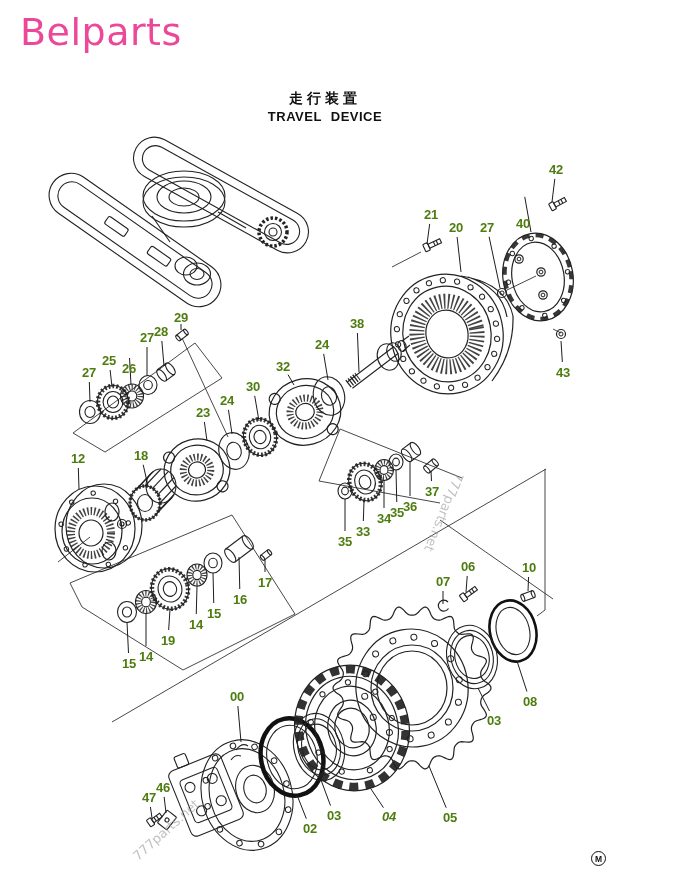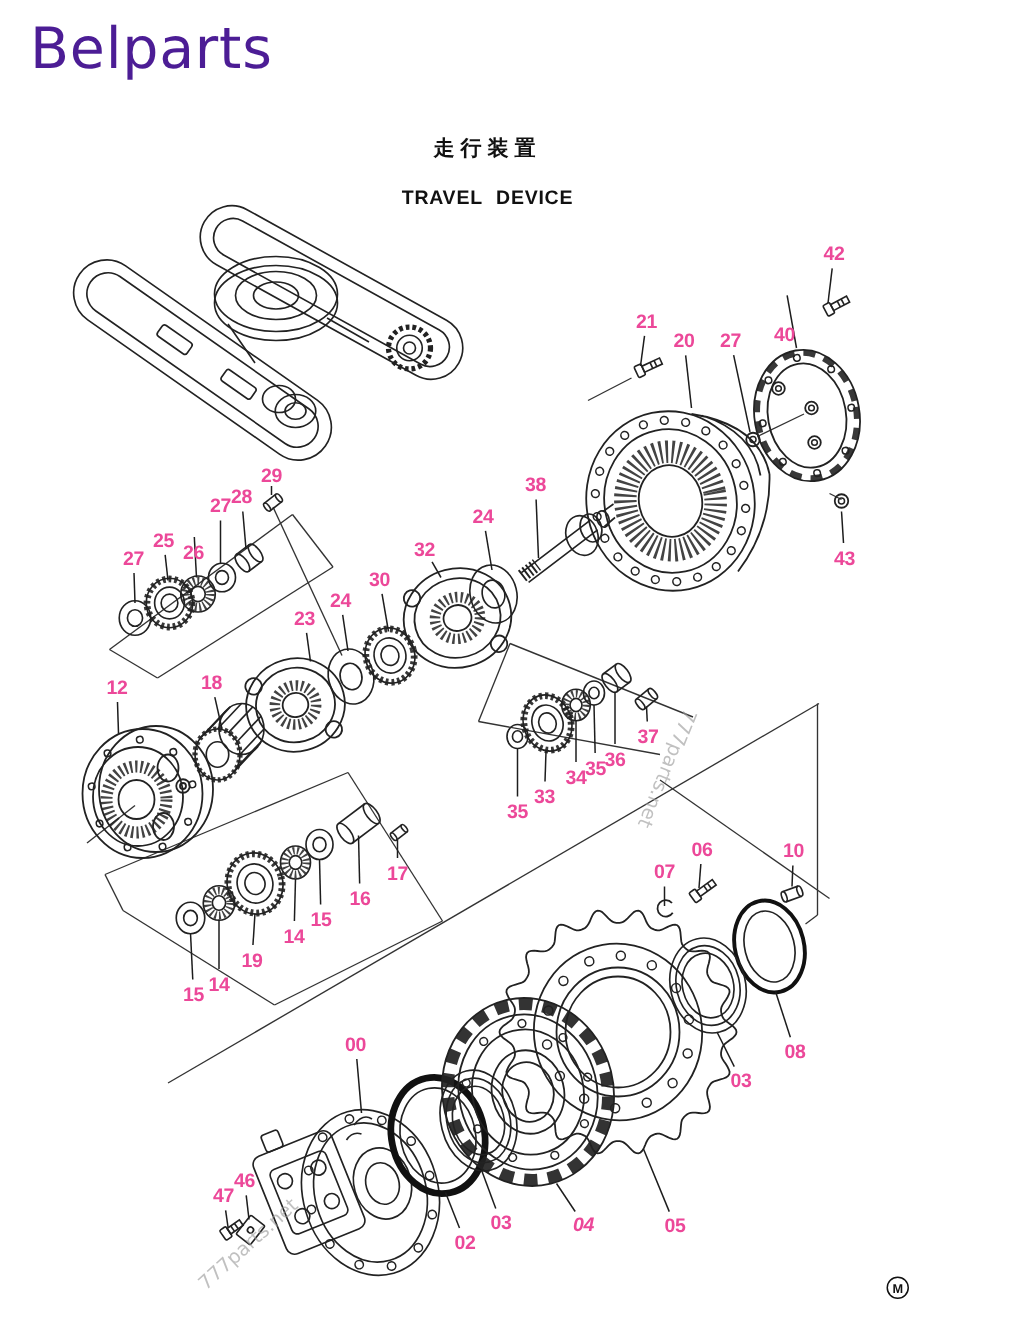--- a/index.html
+++ b/index.html
@@ -1,25 +1,25 @@
 <!DOCTYPE html>
 <html><head>
 <meta charset="utf-8">
 <style>
   html,body{margin:0;padding:0;background:#fff;}
   .page{position:relative;width:680px;height:885px;background:#fff;overflow:hidden;
         font-family:"Liberation Sans",sans-serif;}
   .brand{position:absolute;left:20px;top:10px;font:400 38px "DejaVu Sans",sans-serif;
-         color:#4c1d95;letter-spacing:0.5px;}
+         color:#ec4899;letter-spacing:0.5px;}
   .titles{position:absolute;left:240px;top:58px;width:170px;text-align:center;color:#111;}
   .t-cn{font:700 14px "DejaVu Sans",sans-serif;letter-spacing:4px;margin-top:32px;}
-  .t-en{font:700 13px "Liberation Sans",sans-serif;letter-spacing:0.5px;word-spacing:5px;margin-top:16px;}
+  .t-en{font:700 13px "Liberation Sans",sans-serif;letter-spacing:0.5px;word-spacing:5px;margin-top:1px;}
   svg.diagram{position:absolute;left:0;top:0;}
   .part-num{position:absolute;transform:translate(-50%,-50%);
-            font:700 13px "Liberation Sans",sans-serif;color:#ec4899;letter-spacing:-0.3px;
+            font:700 13px "Liberation Sans",sans-serif;color:#4d7c0f;letter-spacing:-0.3px;
             padding:0 1px;white-space:nowrap;}
   .wm{position:absolute;font:400 13px "DejaVu Sans",sans-serif;color:#9b9b9b;opacity:.62;
       white-space:nowrap;transform-origin:center;}
   .m-badge{position:absolute;left:591px;top:851px;width:13px;height:13px;border:1.6px solid #111;
            border-radius:50%;font:700 8.5px "Liberation Sans",sans-serif;color:#111;
            display:flex;align-items:center;justify-content:center;}
 </style>
 </head>
 <body>
 

